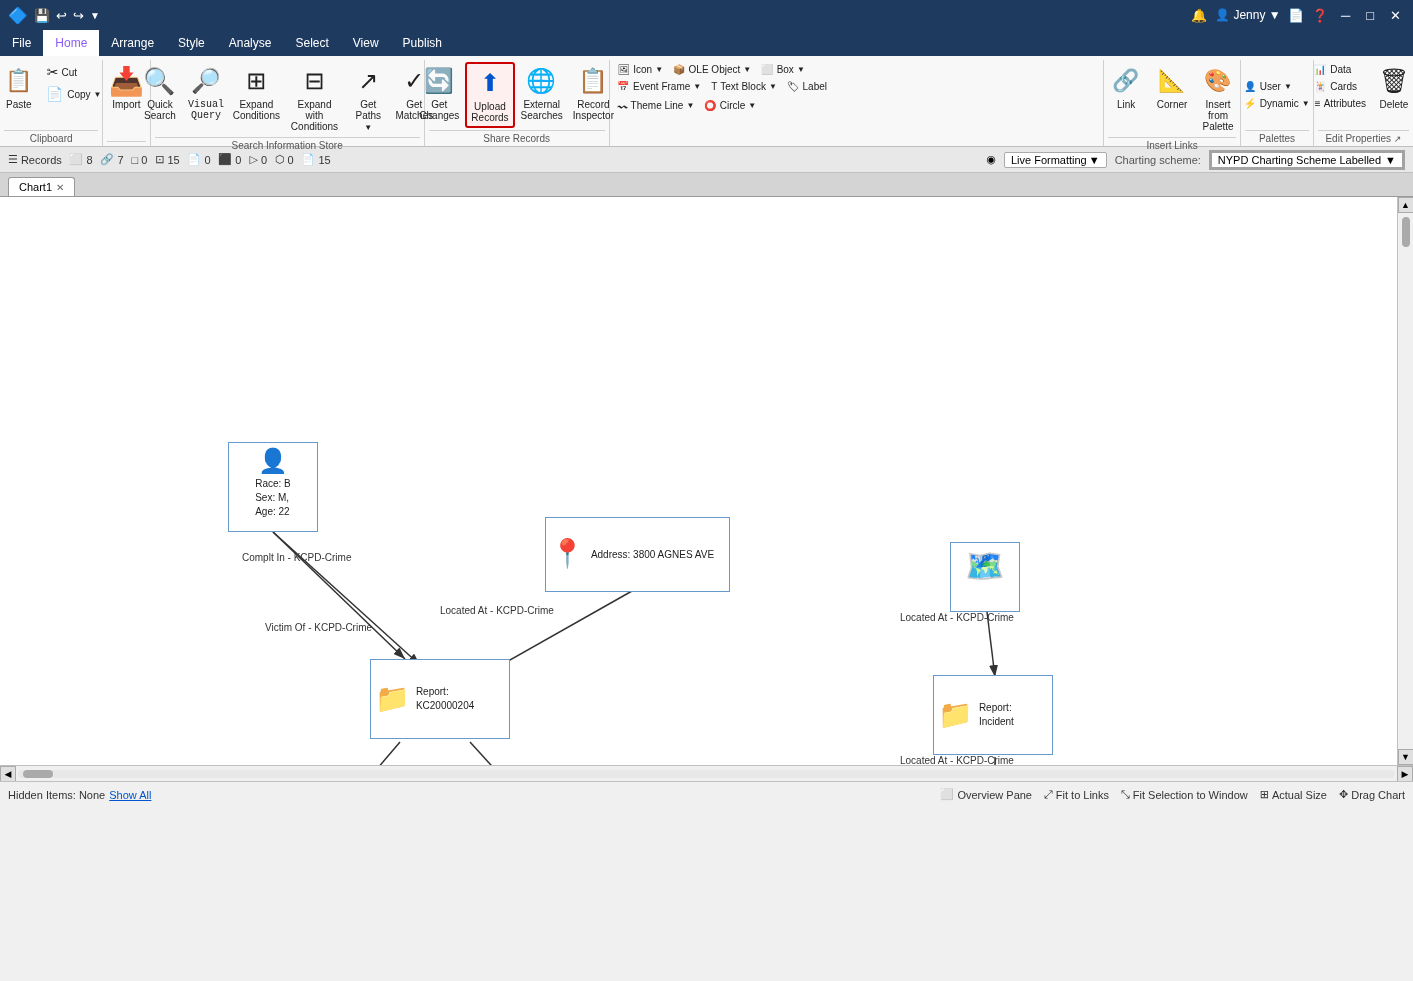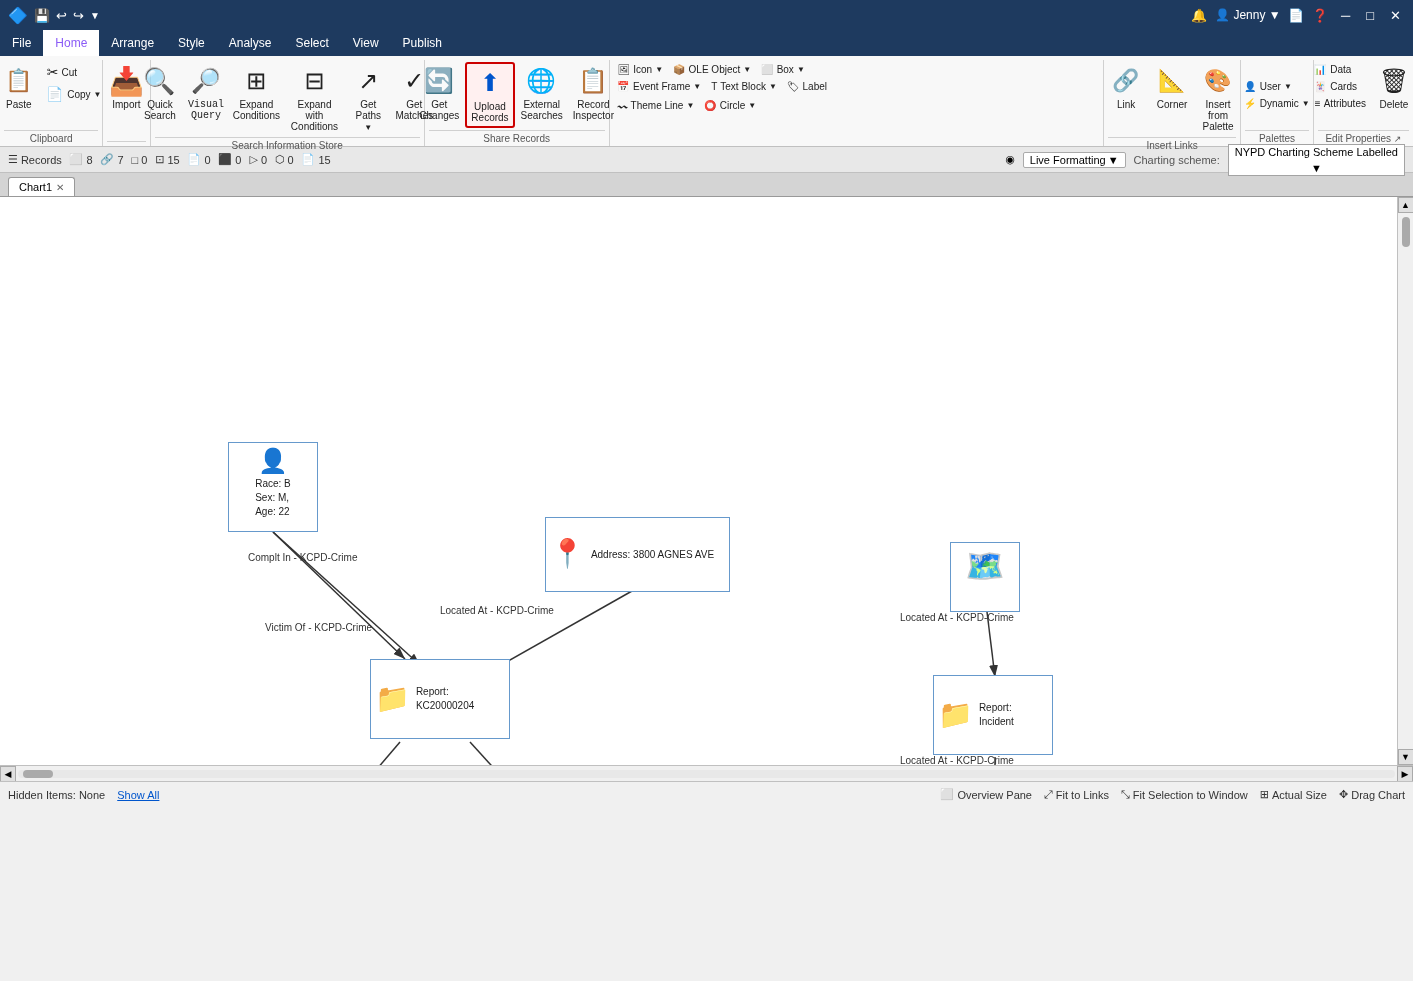--- a/index.html
+++ b/index.html
@@ -139,24 +139,24 @@
       border: 1px solid #aaa;
       border-radius: 2px;
       padding: 1px 6px;
       cursor: pointer;
       font-size: 11px;
       display: flex; align-items: center; gap: 2px;
     }
     .charting-label { color: #555; }
     .charting-scheme {
       background: white;
-      border: 1px solid #a3a3a3;
+      border: 3px solid #a3a3a3;
       padding: 1px 6px;
       font-size: 11px;
-      display: flex; align-items: center; gap: 4px; flex-direction: column;
+      display: flex; align-items: center; gap: 4px;
     }
 
     
     #tabbar {
       background: #d4d4d4;
       height: 24px;
       display: flex;
       align-items: flex-end;
       padding-left: 8px;
       border-bottom: 1px solid #999;
@@ -229,21 +229,21 @@
       right: 0;
       background: #f0f0f0;
       border-top: 1px solid #c0c0c0;
       height: 26px;
       display: flex;
       align-items: center;
       padding: 0 8px;
       font-size: 11px;
     }
     .hidden-items { color: #333; }
-    .show-all-btn { color: #0055cc; cursor: pointer; text-decoration: underline; margin-left: 12px; }
+    .show-all-btn { color: #0055cc; cursor: pointer; text-decoration: underline; margin-left: 4px; }
     .bottom-right { margin-left: auto; display: flex; align-items: center; gap: 12px; }
     .bottom-btn { color: #333; cursor: pointer; font-size: 11px; display: flex; align-items: center; gap: 3px; }
 
     
     #hscrollbar {
       position: absolute;
       bottom: 26px;
       left: 0;
       right: 0;
       height: 16px;
@@ -533,21 +533,21 @@
 
       <line x1="400" y1="545" x2="295" y2="668" stroke="#333" stroke-width="1.5" marker-end="url(#arrowhead)"></line>
 
       <line x1="470" y1="545" x2="600" y2="688" stroke="#333" stroke-width="1.5" marker-end="url(#arrowhead)"></line>
 
       <line x1="987" y1="415" x2="995" y2="480" stroke="#333" stroke-width="1.5" marker-end="url(#arrowhead)"></line>
 
       <line x1="995" y1="560" x2="995" y2="622" stroke="#333" stroke-width="1.5" marker-end="url(#arrowhead)"></line>
     </svg>
 
-    <div class="edge-label" style="left:248px; top:355px;">Complt In - KCPD-Crime</div>
+    <div class="edge-label" style="left:242px; top:355px;">Complt In - KCPD-Crime</div>
     <div class="edge-label" style="left:265px; top:425px;">Victim Of - KCPD-Crime</div>
     <div class="edge-label" style="left:440px; top:408px;">Located At - KCPD-Crime</div>
     <div class="edge-label" style="left:265px; top:585px;">Suspect Of - KCPD-Crime</div>
     <div class="edge-label" style="left:447px; top:590px;">Victim Of - KCPD-Crime</div>
     <div class="edge-label" style="left:900px; top:415px;">Located At - KCPD-Crime</div>
     <div class="edge-label" style="left:900px; top:558px;">Located At - KCPD-Crime</div>
 
     <div class="node" style="left:228px; top:245px; width:90px; min-height:90px;">
       <div class="node-icon">👤</div>
       <div class="node-text">Race: B<br>Sex: M,<br>Age: 22</div>

